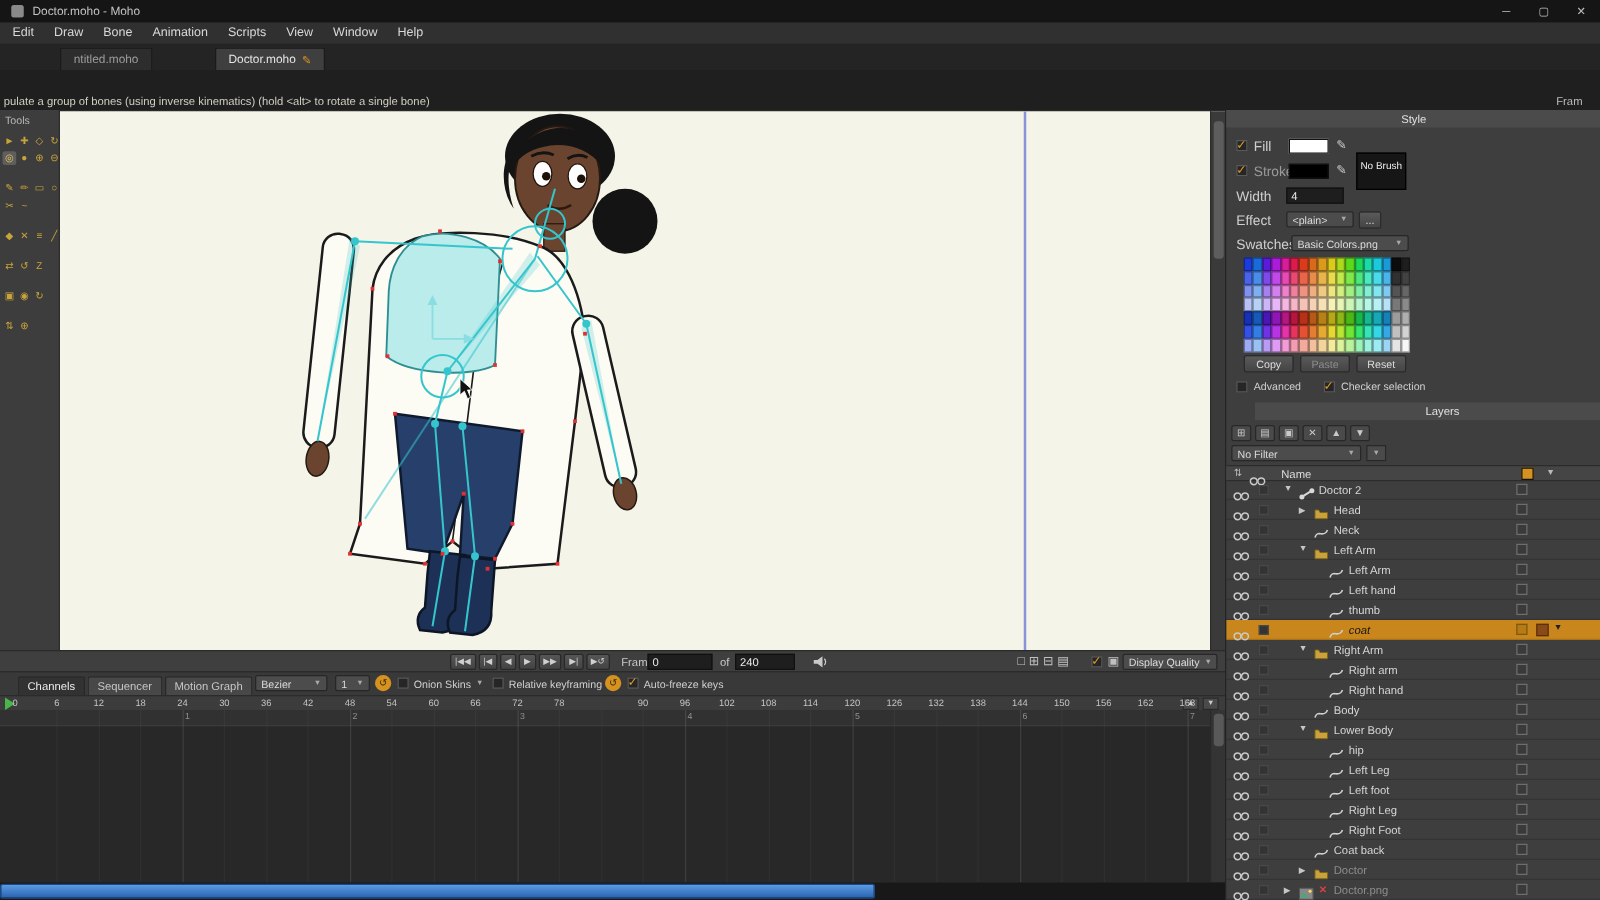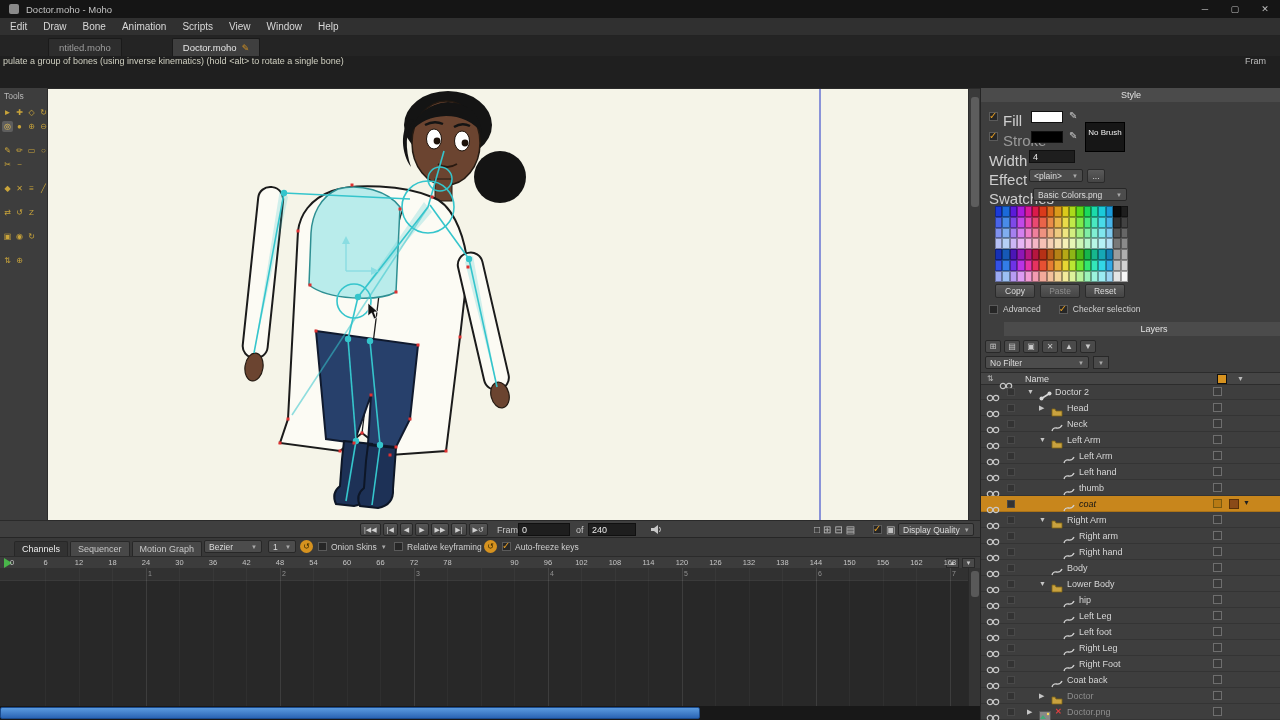--- a/index.html
+++ b/index.html
@@ -11,21 +11,21 @@
   #app-icon{width:10px;height:10px;background:#8a8a8a;border-radius:2px;margin:0 7px 0 9px;}
   #window-title{font-size:9.5px;color:#c3c3c3;}
   #win-controls{margin-left:auto;display:flex;height:18px;}
   .win-btn{width:30px;text-align:center;font-size:9px;color:#bdbdbd;line-height:18px;}
   #menubar{position:absolute;top:18px;left:0;width:1280px;height:18px;background:#303030;display:flex;align-items:center;padding-left:2px;border-bottom:1px solid #232323;}
   .menu-item{padding:0 8px;font-size:10px;color:#d8d8d8;line-height:18px;}
   #tabbar{position:absolute;top:36px;left:0;width:1280px;height:20px;background:#242424;display:flex;align-items:flex-end;}
   .tab{height:18px;display:flex;align-items:center;padding:0 10px;background:#2d2d2d;color:#9d9d9d;font-size:9.5px;margin-right:2px;border:1px solid #1a1a1a;border-bottom:none;border-radius:2px 2px 0 0;margin-left:48px;}
   .tab.active{background:#3f3f3f;color:#e6e6e6;}
   .tab-mod{color:#d6921f;font-size:9px;margin-left:5px;}
-  #statusrow{position:absolute;top:56px;left:0;width:1280px;height:32px;background:#1f1f1f;display:flex;align-items:flex-start;padding:0 14px 2px 3px;}
+  #statusrow{position:absolute;top:56px;left:0;width:1280px;height:32px;background:#1f1f1f;display:flex;align-items:flex-end;padding:0 14px 2px 3px;}
   #status-hint{font-size:9px;color:#cfcfc0;}
   #status-right{margin-left:auto;font-size:9px;color:#bdbdbd;}
 
   
   #left-region{position:absolute;left:0;top:88px;width:980px;height:632px;background:#2c2c2c;}
   #tools-panel{position:absolute;left:0;top:0;width:48px;height:432px;background:#3d3d3d;border-right:1px solid #2c2c2c;}
   #tools-title{font-size:8.5px;color:#b8b8b8;padding:3px 0 6px 4px;}
   .tool-group{display:grid;grid-template-columns:repeat(4,11px);gap:3px 1px;padding:0 1px 0 2px;margin-bottom:13px;}
   .tool{width:11px;height:11px;font-size:8px;line-height:11px;text-align:center;color:#c9a43a;cursor:default;}
   .tool.selected{background:#5e5e5e;border-radius:2px;color:#eac457;}
@@ -91,21 +91,21 @@
   #tl-vthumb{position:absolute;left:2px;top:3px;width:8px;height:26px;background:#595959;border-radius:3px;}
   #hscroll{position:absolute;left:0;top:618px;width:980px;height:14px;background:#181818;}
   #hthumb{position:absolute;left:0;top:1px;width:700px;height:12px;background:linear-gradient(#5b9be0,#2a64b4);border:1px solid #1a4a8c;border-radius:2px;}
 
   
   #right-panel{position:absolute;left:980px;top:88px;width:300px;height:632px;background:#3e3e3e;border-left:1px solid #242424;}
   .sec-header{position:absolute;left:0;width:300px;height:14px;background:#4b4b4b;text-align:center;font-size:9px;color:#e2e2e2;line-height:14px;}
   #style-header{top:0;}
   #layers-header{top:234px;margin-left:23px;}
   .prow{position:absolute;left:0;width:300px;height:16px;}
-  .plabel{position:absolute;font-size:15px;color:#cfcfcf;top:2px;}
+  .plabel{position:absolute;font-size:11px;color:#cfcfcf;top:2px;}
   .plabel.dimlab{color:#9a9a9a;}
   #fill-row{top:22px;}   #stroke-row{top:42px;}
   #fill-row .cb,#stroke-row .cb{position:absolute;left:8px;top:2px;}
   #fill-row .plabel,#stroke-row .plabel{left:22px;}
   .swbox{position:absolute;left:50px;top:1px;width:32px;height:12px;border:1px solid #111;}
   .pencil{position:absolute;left:88px;top:0;color:#c9c9c9;font-size:10px;}
   #no-brush{position:absolute;left:104px;top:34px;width:40px;height:30px;background:#161616;border:1px solid #000;color:#efefef;font-size:8px;text-align:center;line-height:1.3;padding-top:5px;}
   #width-row{top:62px;}  #width-row .plabel{left:8px;}
   #width-input{position:absolute;left:48px;top:0;width:46px;}
   #effect-row{top:81px;} #effect-row .plabel{left:8px;}

